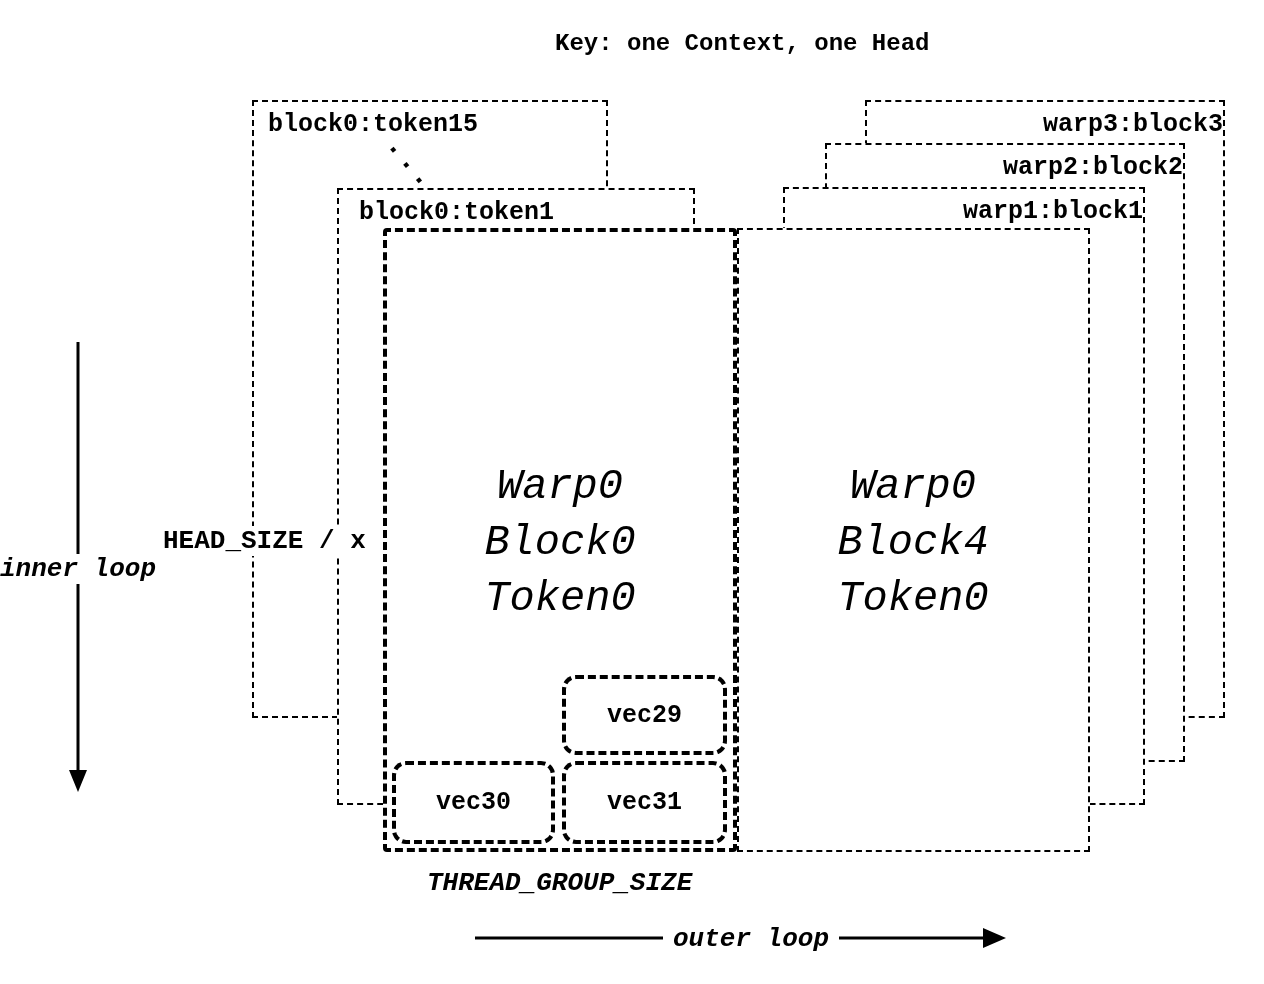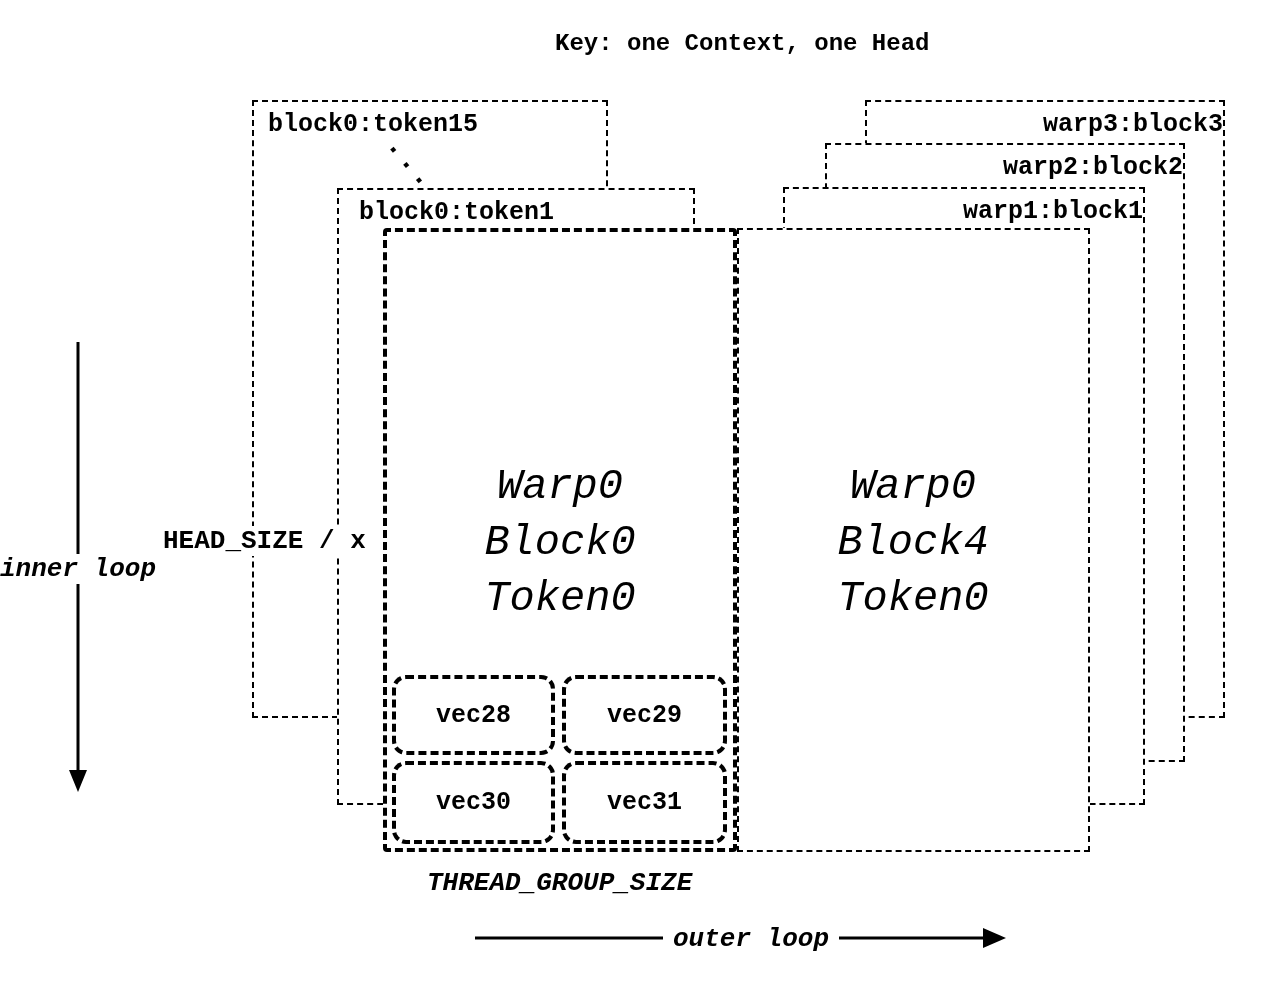--- a/index.html
+++ b/index.html
@@ -136,21 +136,20 @@
 
   <div class="box heavy" style="left:383px; top:228px; width:354px; height:624px;"></div>
 
 
   <div class="center-text" style="left:400px; top:459px; width:320px; height:168px;">
     <span>Warp0</span>
     <span>Block0</span>
     <span>Token0</span>
   </div>
 
-  <div class="vec" style="left:392px; top:675px; width:163px; height:80px;">vec28</div>
   <div class="vec" style="left:562px; top:675px; width:165px; height:80px;">vec29</div>
   <div class="vec" style="left:392px; top:761px; width:163px; height:83px;">vec30</div>
   <div class="vec" style="left:562px; top:761px; width:165px; height:83px;">vec31</div>
 
   <div class="abs annotation" style="left:163px; top:526px;">HEAD_SIZE / x</div>
   <div class="abs annotation italic" style="left:0; top:554px;">inner loop</div>
   <div class="abs annotation" style="left:427px; top:868px;font-style:italic;">THREAD_GROUP_SIZE</div>
   <div class="abs annotation italic" style="left:663px; top:924px; padding:0 10px;">outer loop</div>
 
 </div>

